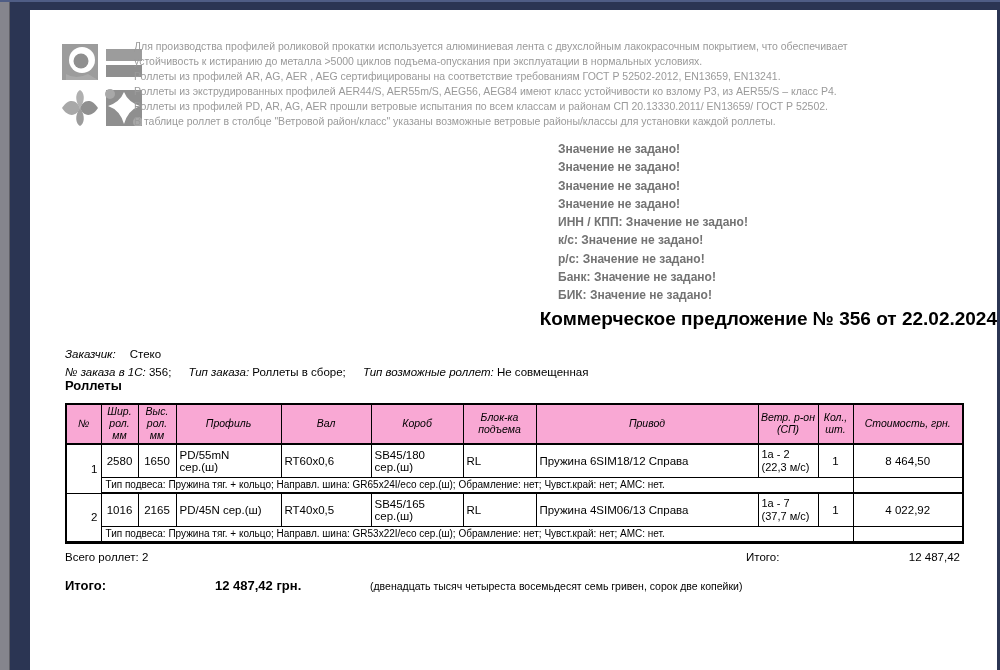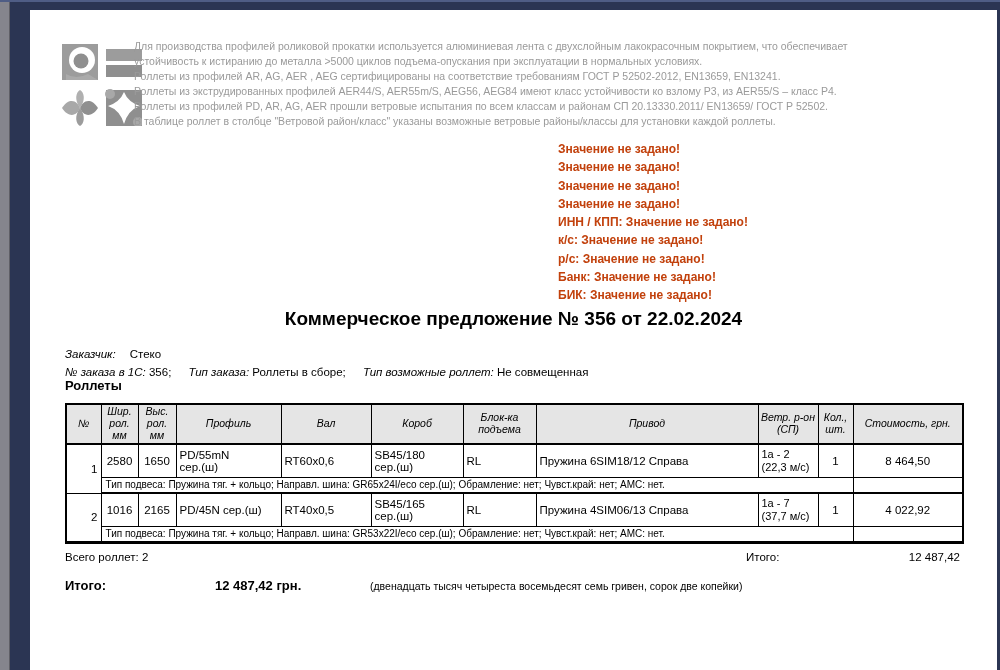--- a/index.html
+++ b/index.html
@@ -14,38 +14,38 @@
   .page {
     position: absolute; left: 30px; top: 10px; width: 967px; height: 660px;
     background: #ffffff;
   }
   
   .logo { position: absolute; left: 32px; top: 34px; }
   
   .intro { position: absolute; left: 104px; top: 29px; width: 848px; color: #9a9a9a; font-size: 10.5px; line-height: 15px; }
   .intro div { white-space: nowrap; }
   
-  .company { position: absolute; left: 528px; top: 130px; font-size: 12px; font-weight: bold; color: #c2410c; line-height: 18.3px; }
-  
-  .doc-title { position: absolute; left: 0; top: 298px; width: 967px; text-align: center; font-size: 19px; font-weight: bold; color: #000; }
+  .company { position: absolute; left: 528px; top: 130px; font-size: 12px; font-weight: bold; color: #737373; line-height: 18.3px; }
+  
+  .doc-title { position: absolute; left: 0; top: 298px; width: 967px; text-align: right; font-size: 19px; font-weight: bold; color: #000; }
   
   .cust-line { position: absolute; left: 35px; top: 338px; font-size: 11.5px; color: #000; }
   .order-line { position: absolute; left: 35px; top: 356px; font-size: 11.5px; color: #000; }
   .lbl-i { font-style: italic; }
   .seg { margin-right: 14px; }
   .section-title { position: absolute; left: 35px; top: 368px; font-size: 13px; font-weight: bold; color: #000; }
   
   table.rollers {
     position: absolute; left: 35px; top: 393px; width: 897px;
     border-collapse: collapse; table-layout: fixed;
     border: 2px solid #000; border-bottom: 3px solid #000;
     font-size: 11.5px; color: #000;
   }
   table.rollers th {
-    background: #e5e5e5; border: 1px solid #000; border-bottom: 2px solid #000;
+    background: #f9a8d4; border: 1px solid #000; border-bottom: 2px solid #000;
     font-style: italic; font-weight: normal; font-size: 10.5px; line-height: 1.12;
     text-align: center; vertical-align: middle; padding: 1px 1px; height: 40px;
   }
   table.rollers td { border: 1px solid #000; vertical-align: middle; padding: 1px 3px; }
   tr.main { height: 33px; }
   tr.sub { height: 16px; }
   tr.sub td { font-size: 10px; padding: 1px 4px; border-bottom: 2px solid #000; vertical-align: middle; }
   td.num { vertical-align: top; text-align: right; padding: 8px 3px 0 0; }
   td.r { text-align: center; padding-right: 4px; margin-top: 17px; }
   td.l { text-align: left; }

